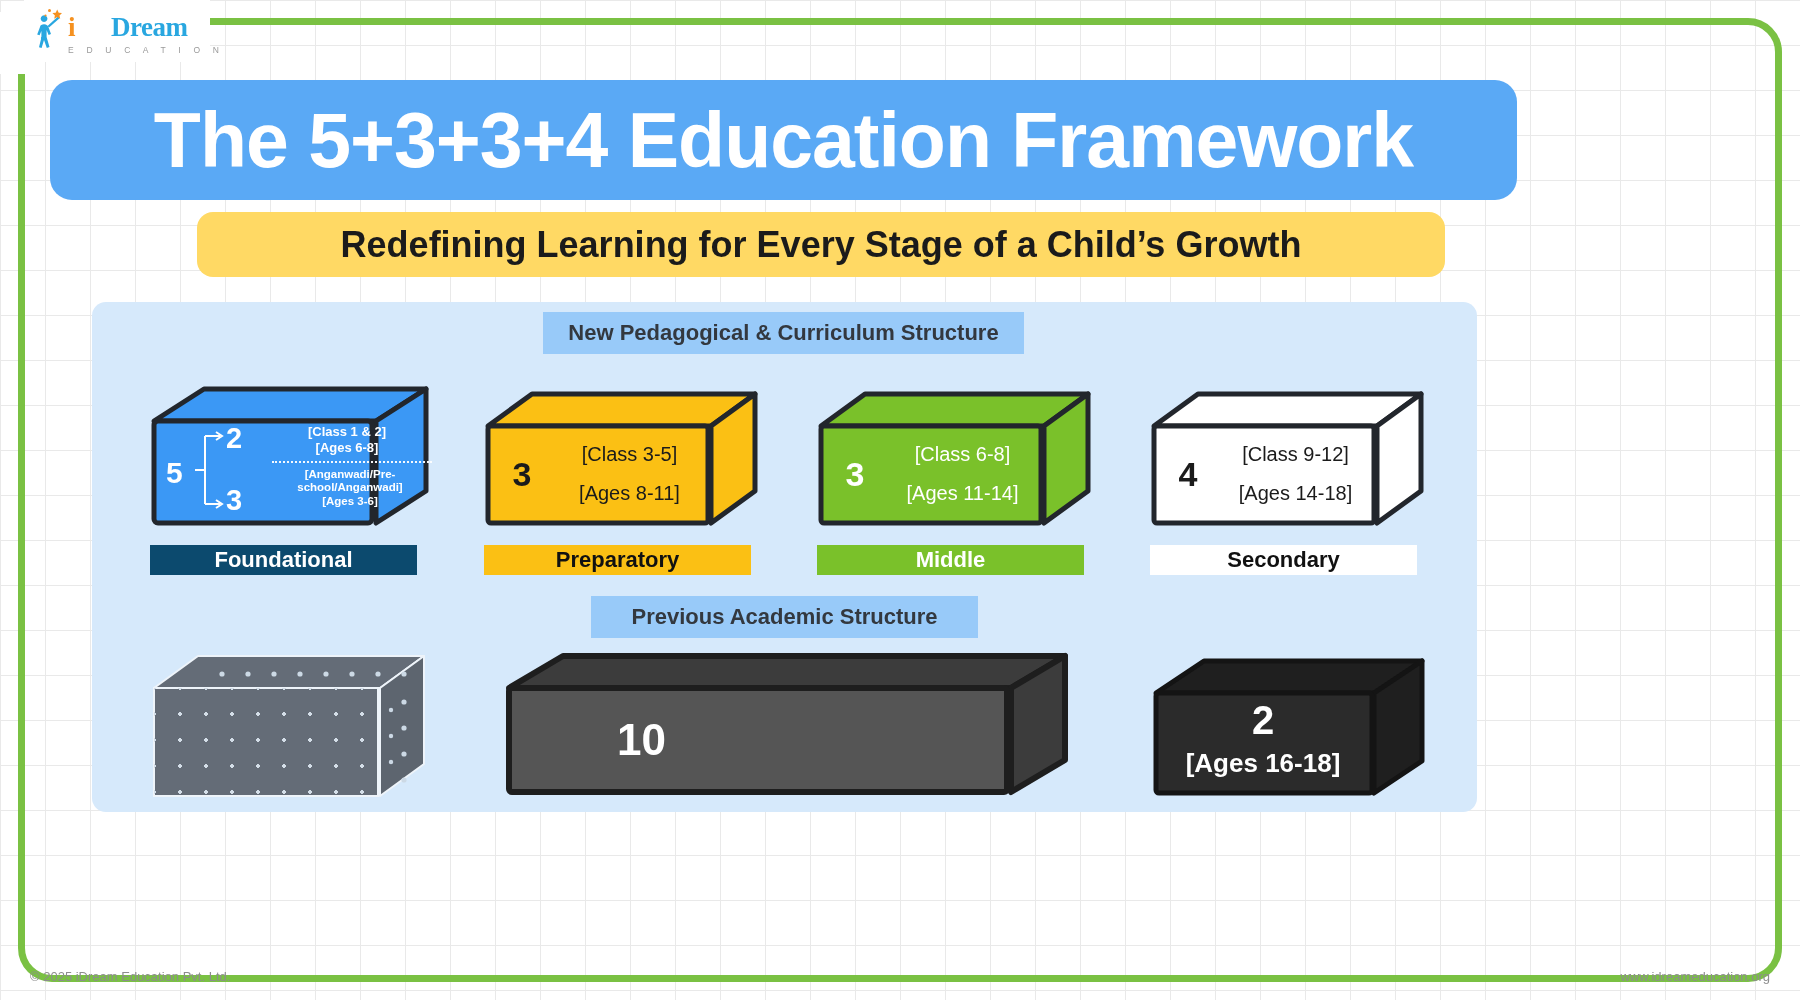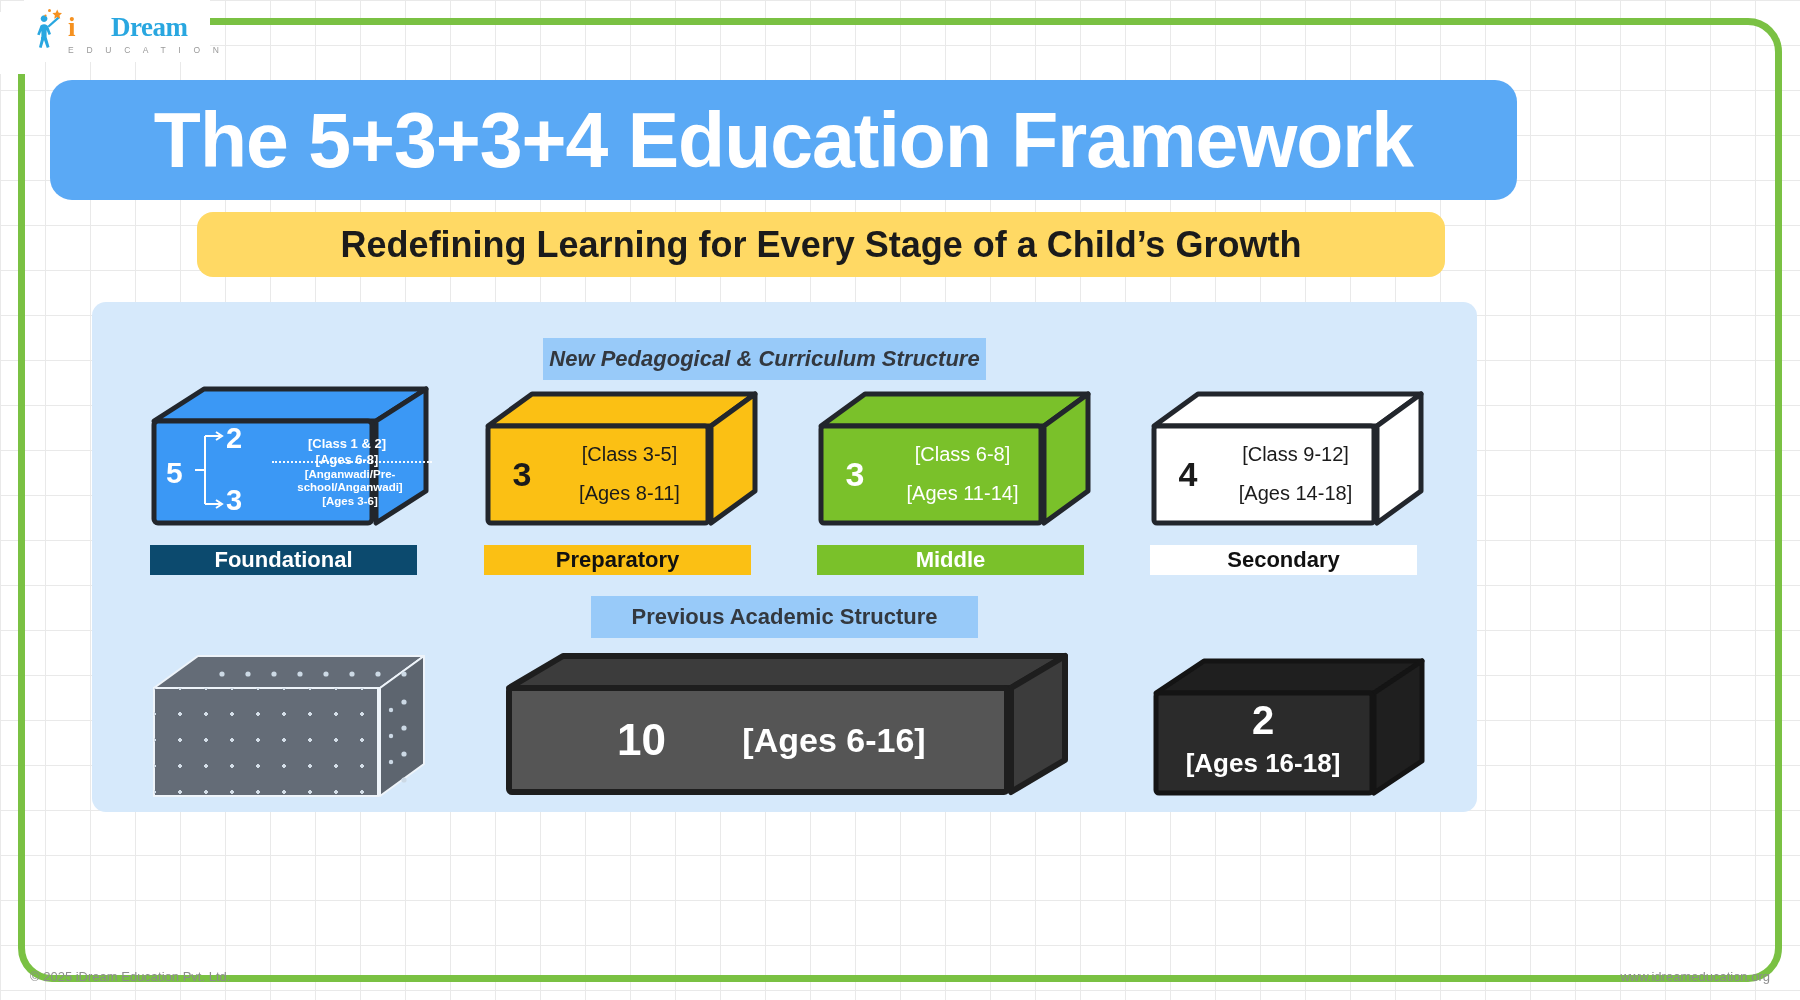--- a/index.html
+++ b/index.html
@@ -133,21 +133,21 @@
 
   .section-chip {
     position: absolute;
     background: #98caf9;
     color: #33383f;
     font-size: 22px;
     font-weight: bold;
     display: flex; align-items: center; justify-content: center;
     white-space: nowrap;
   }
-  #chip-new { left: 543px; top: 338px; width: 443px; height: 42px; font-style: italic; }
+  #chip-new { left: 543px; top: 312px; width: 481px; height: 42px; }
   #chip-old { left: 591px; top: 596px; width: 387px; height: 42px; }
 
   
   .box3d { position: absolute; }
   .box3d svg { display: block; overflow: visible; }
 
   .boxtext {
     position: absolute;
     display: flex;
     align-items: center;
@@ -192,21 +192,21 @@
   }
   #found-inner .n2 {
     position: absolute; left: 66px; top: 4px;
     font-size: 29px; font-weight: bold; line-height: 1;
   }
   #found-inner .n3 {
     position: absolute; left: 66px; top: 66px;
     font-size: 29px; font-weight: bold; line-height: 1;
   }
   #found-inner .blk-top {
-    position: absolute; left: 104px; top: 16px; width: 166px;
+    position: absolute; left: 104px; top: 4px; width: 166px;
     text-align: center;
   }
   #found-inner .blk-bot {
     position: absolute; left: 104px; top: 48px; width: 172px;
     text-align: center;
   }
   #found-inner .sm { font-size: 13px; font-weight: bold; line-height: 1.2; white-space: nowrap; }
   #found-inner .sm2 { font-size: 11.5px; font-weight: bold; line-height: 1.16; }
   #found-inner .dots {
     position: absolute; left: 112px; top: 41px; width: 160px;
@@ -384,21 +384,20 @@
 
   <div class="box3d" style="left:505px; top:650px;">
     <svg width="560" height="146" viewBox="0 0 560 146">
       <polygon points="4,38 58,6 560,6 506,38" fill="#3c3c3c" stroke="#1e1e1e" stroke-width="6" stroke-linejoin="round"></polygon>
       <polygon points="506,38 560,6 560,110 506,142" fill="#3c3c3c" stroke="#1e1e1e" stroke-width="6" stroke-linejoin="round"></polygon>
       <rect x="4" y="38" width="498" height="104" rx="3" fill="#555555" stroke="#1e1e1e" stroke-width="6"></rect>
     </svg>
   </div>
   <div class="boxtext" style="left:512px; top:690px; width:490px; height:100px; color:#ffffff;">
     <div style="width:135px; text-align:right; font-size:44px; font-weight:bold;margin-left:19px;">10</div>
-    <div style="flex:1; text-align:center; font-size:34px; font-weight:bold;">[Ages 6-16]</div>
   </div>
 
   <div class="box3d" style="left:1152px; top:655px;">
     <svg width="270" height="142" viewBox="0 0 270 142">
       <polygon points="4,38 52,6 270,6 222,38" fill="#1f1f1f" stroke="#141414" stroke-width="5" stroke-linejoin="round"></polygon>
       <polygon points="222,38 270,6 270,106 222,138" fill="#1f1f1f" stroke="#141414" stroke-width="5" stroke-linejoin="round"></polygon>
       <rect x="4" y="38" width="216" height="100" rx="3" fill="#2b2b2b" stroke="#141414" stroke-width="5"></rect>
     </svg>
   </div>
   <div style="position:absolute; left:1158px; top:700px; width:210px; color:#ffffff; text-align:center;">

